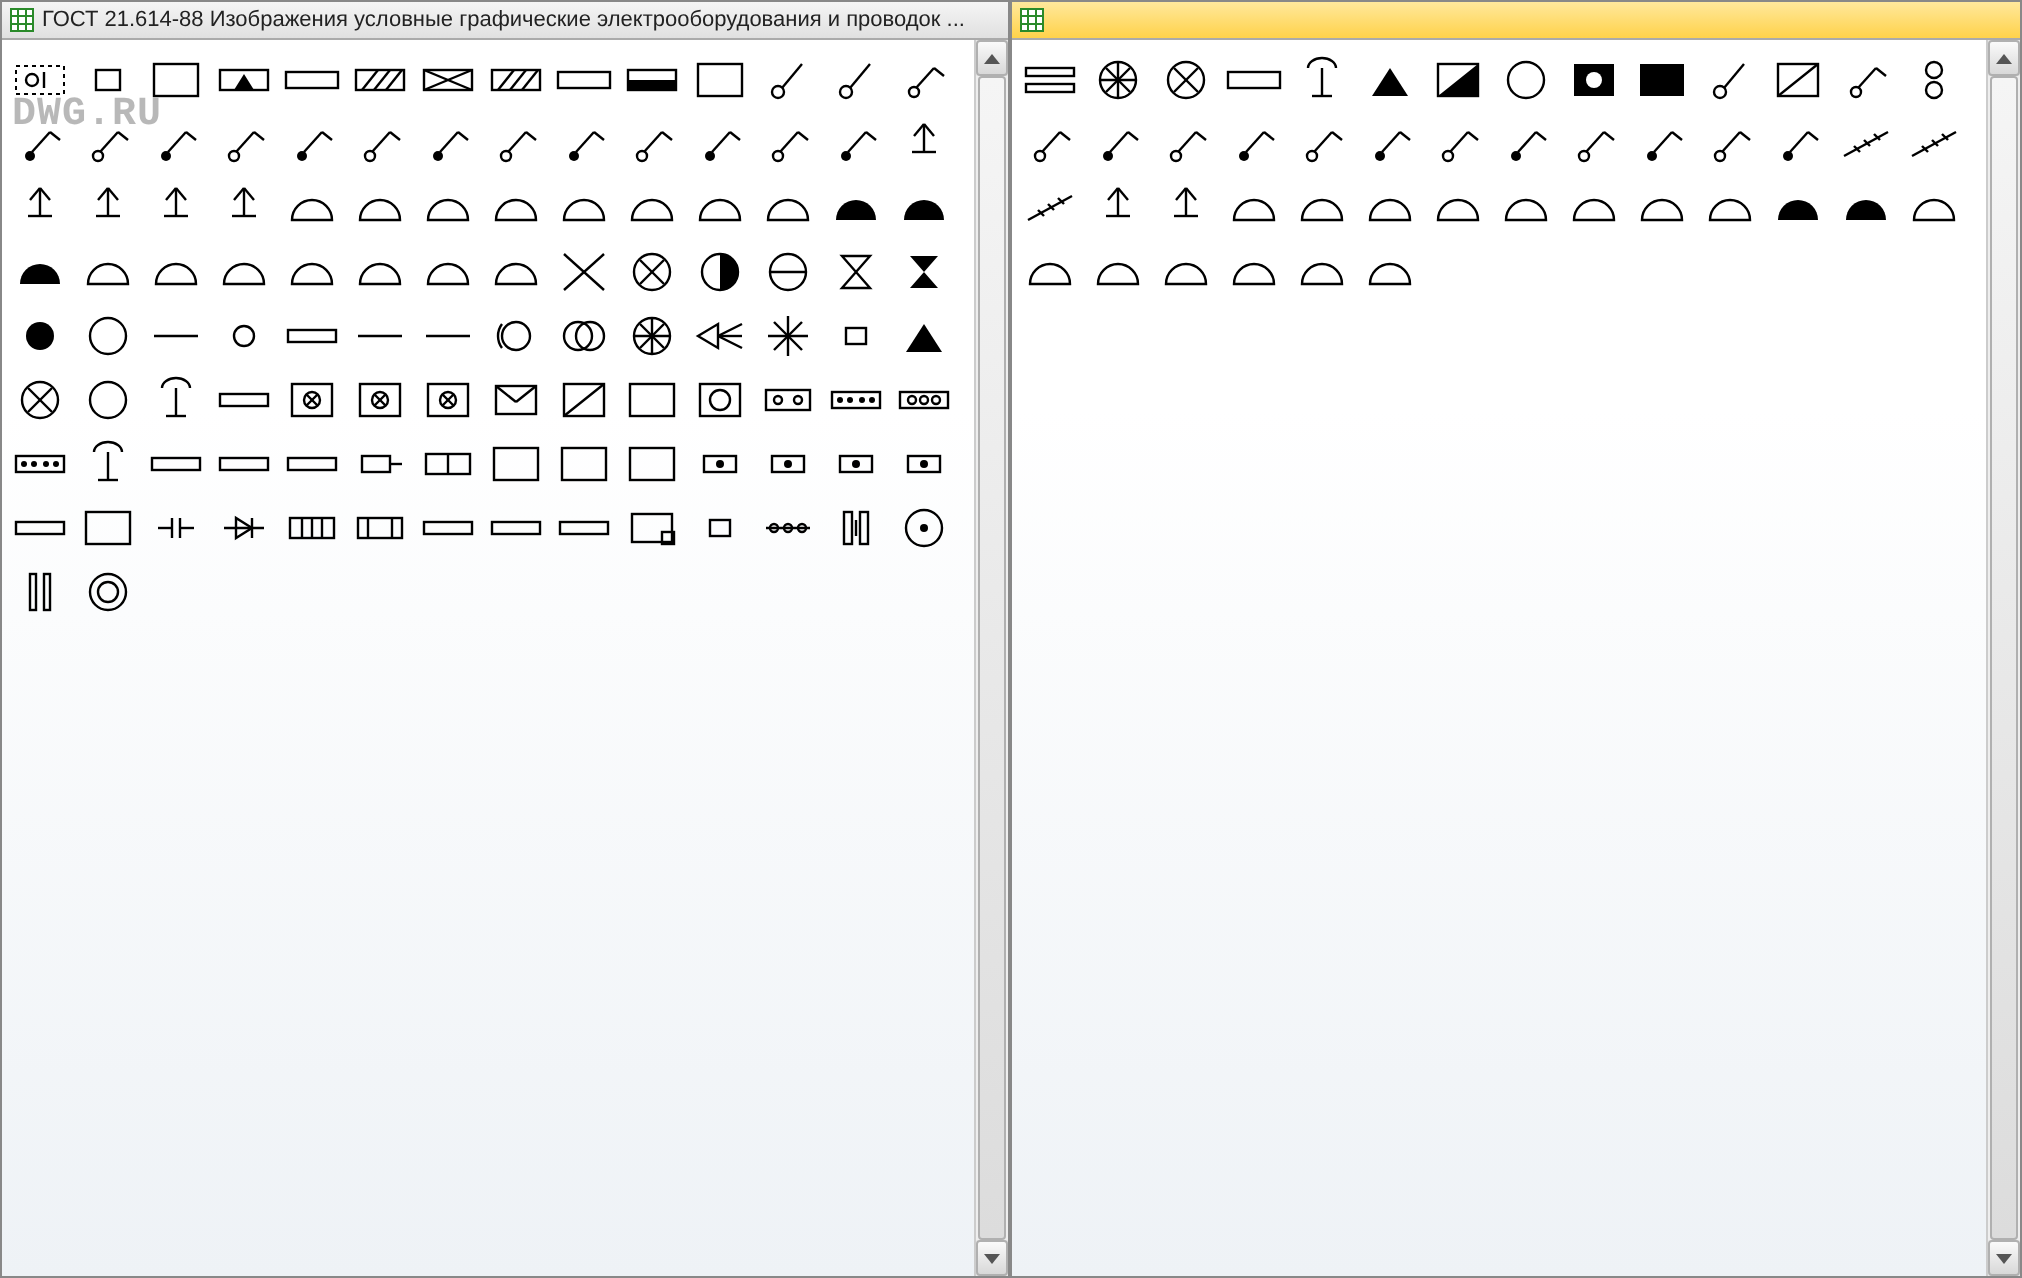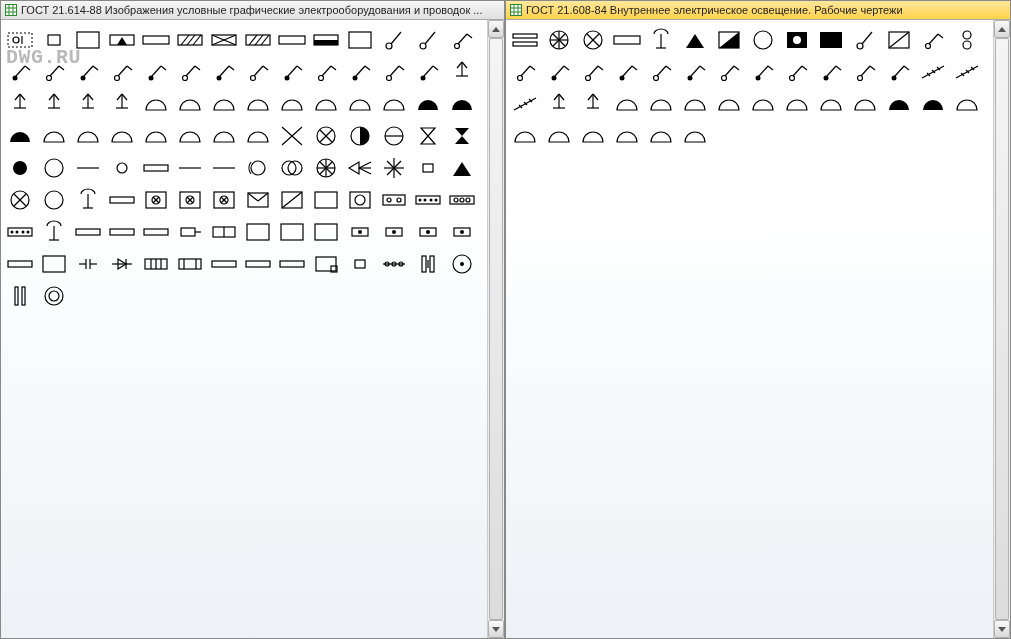--- a/index.html
+++ b/index.html
@@ -872,21 +872,20 @@
     <div class="titlebar active">
       <span class="titleicon">
         <svg width="12" height="12">
             <rect x="0.5" y="0.5" width="11" height="11" fill="#fff" stroke="#2a8a2a"></rect>
             <line x1="0" y1="4" x2="12" y2="4" stroke="#2a8a2a"></line>
             <line x1="0" y1="8" x2="12" y2="8" stroke="#2a8a2a"></line>
             <line x1="4" y1="0" x2="4" y2="12" stroke="#2a8a2a"></line>
             <line x1="8" y1="0" x2="8" y2="12" stroke="#2a8a2a"></line>
           </svg>
       </span>
-      <span>ГОСТ 21.608-84  Внутреннее электрическое освещение. Рабочие чертежи</span>
     </div>
     <div class="body">
       <div class="grid" id="grid-right">
           <div class="cell">
             <svg width="30" height="28" viewBox="0 0 30 28">
               <rect x="3" y="8" width="24" height="4" stroke="#000" stroke-width="1.2" fill="none"></rect>
               <rect x="3" y="16" width="24" height="4" stroke="#000" stroke-width="1.2" fill="none"></rect>
             </svg>
           </div>
           <div class="cell">

